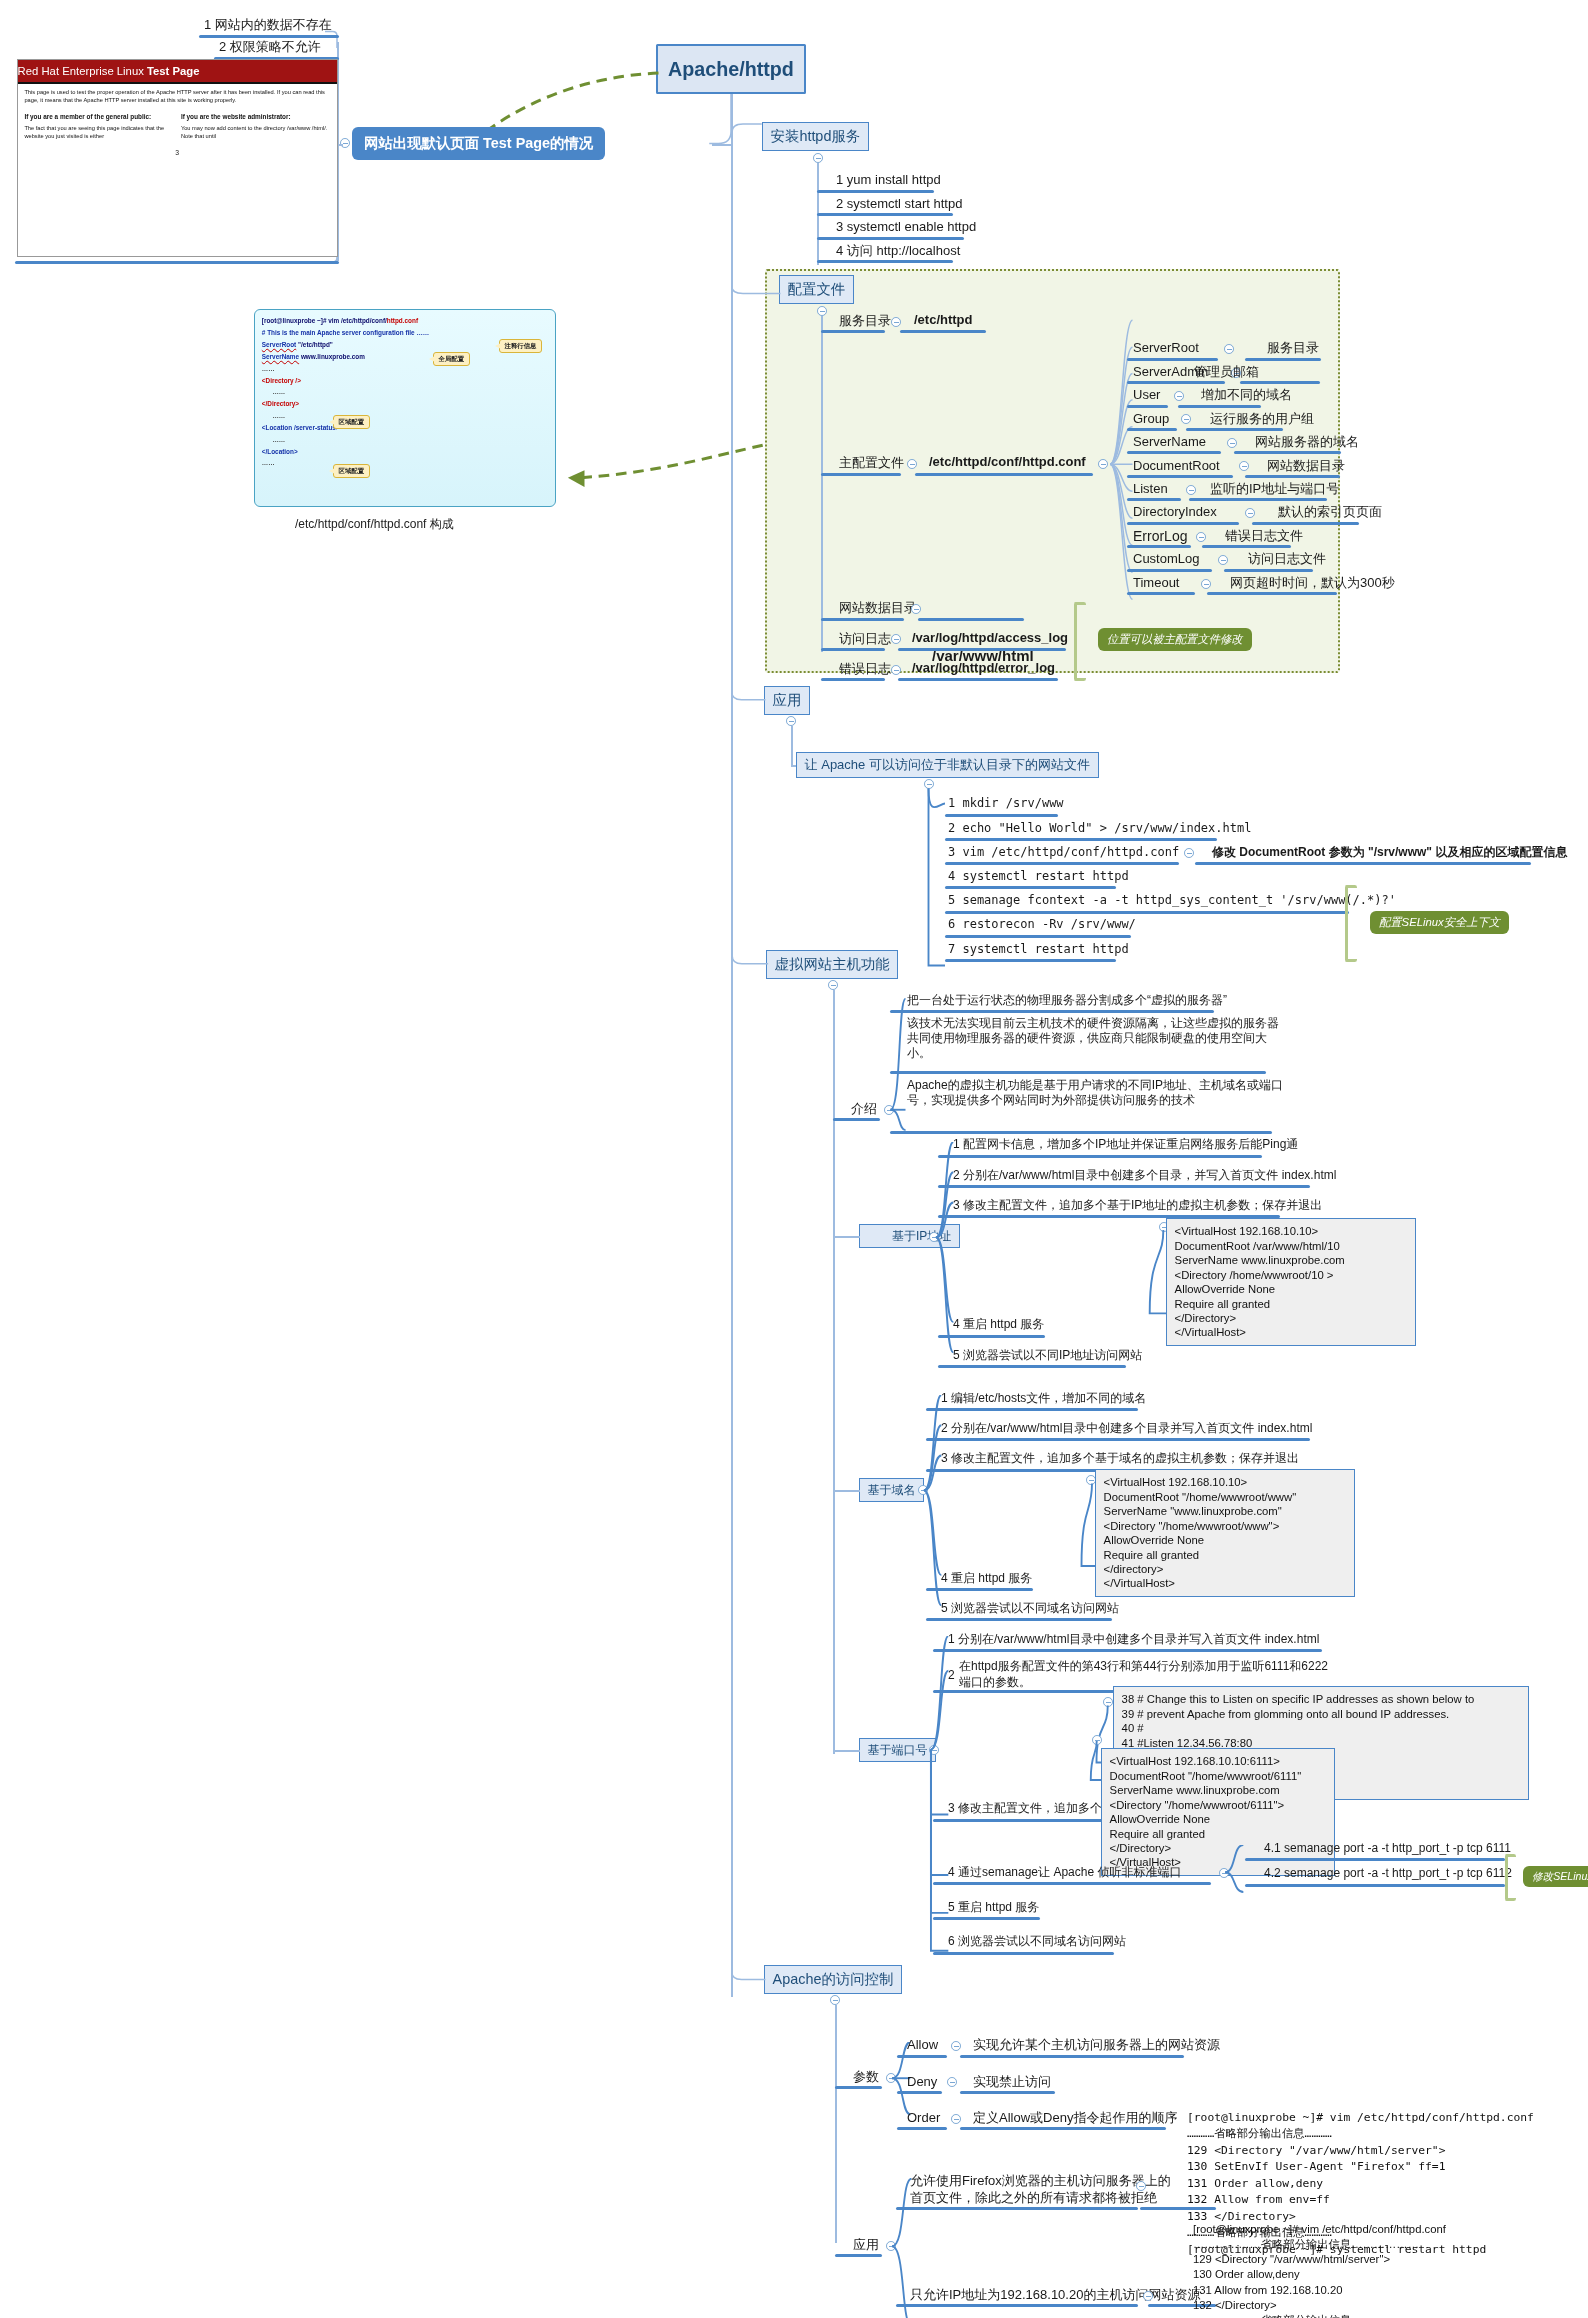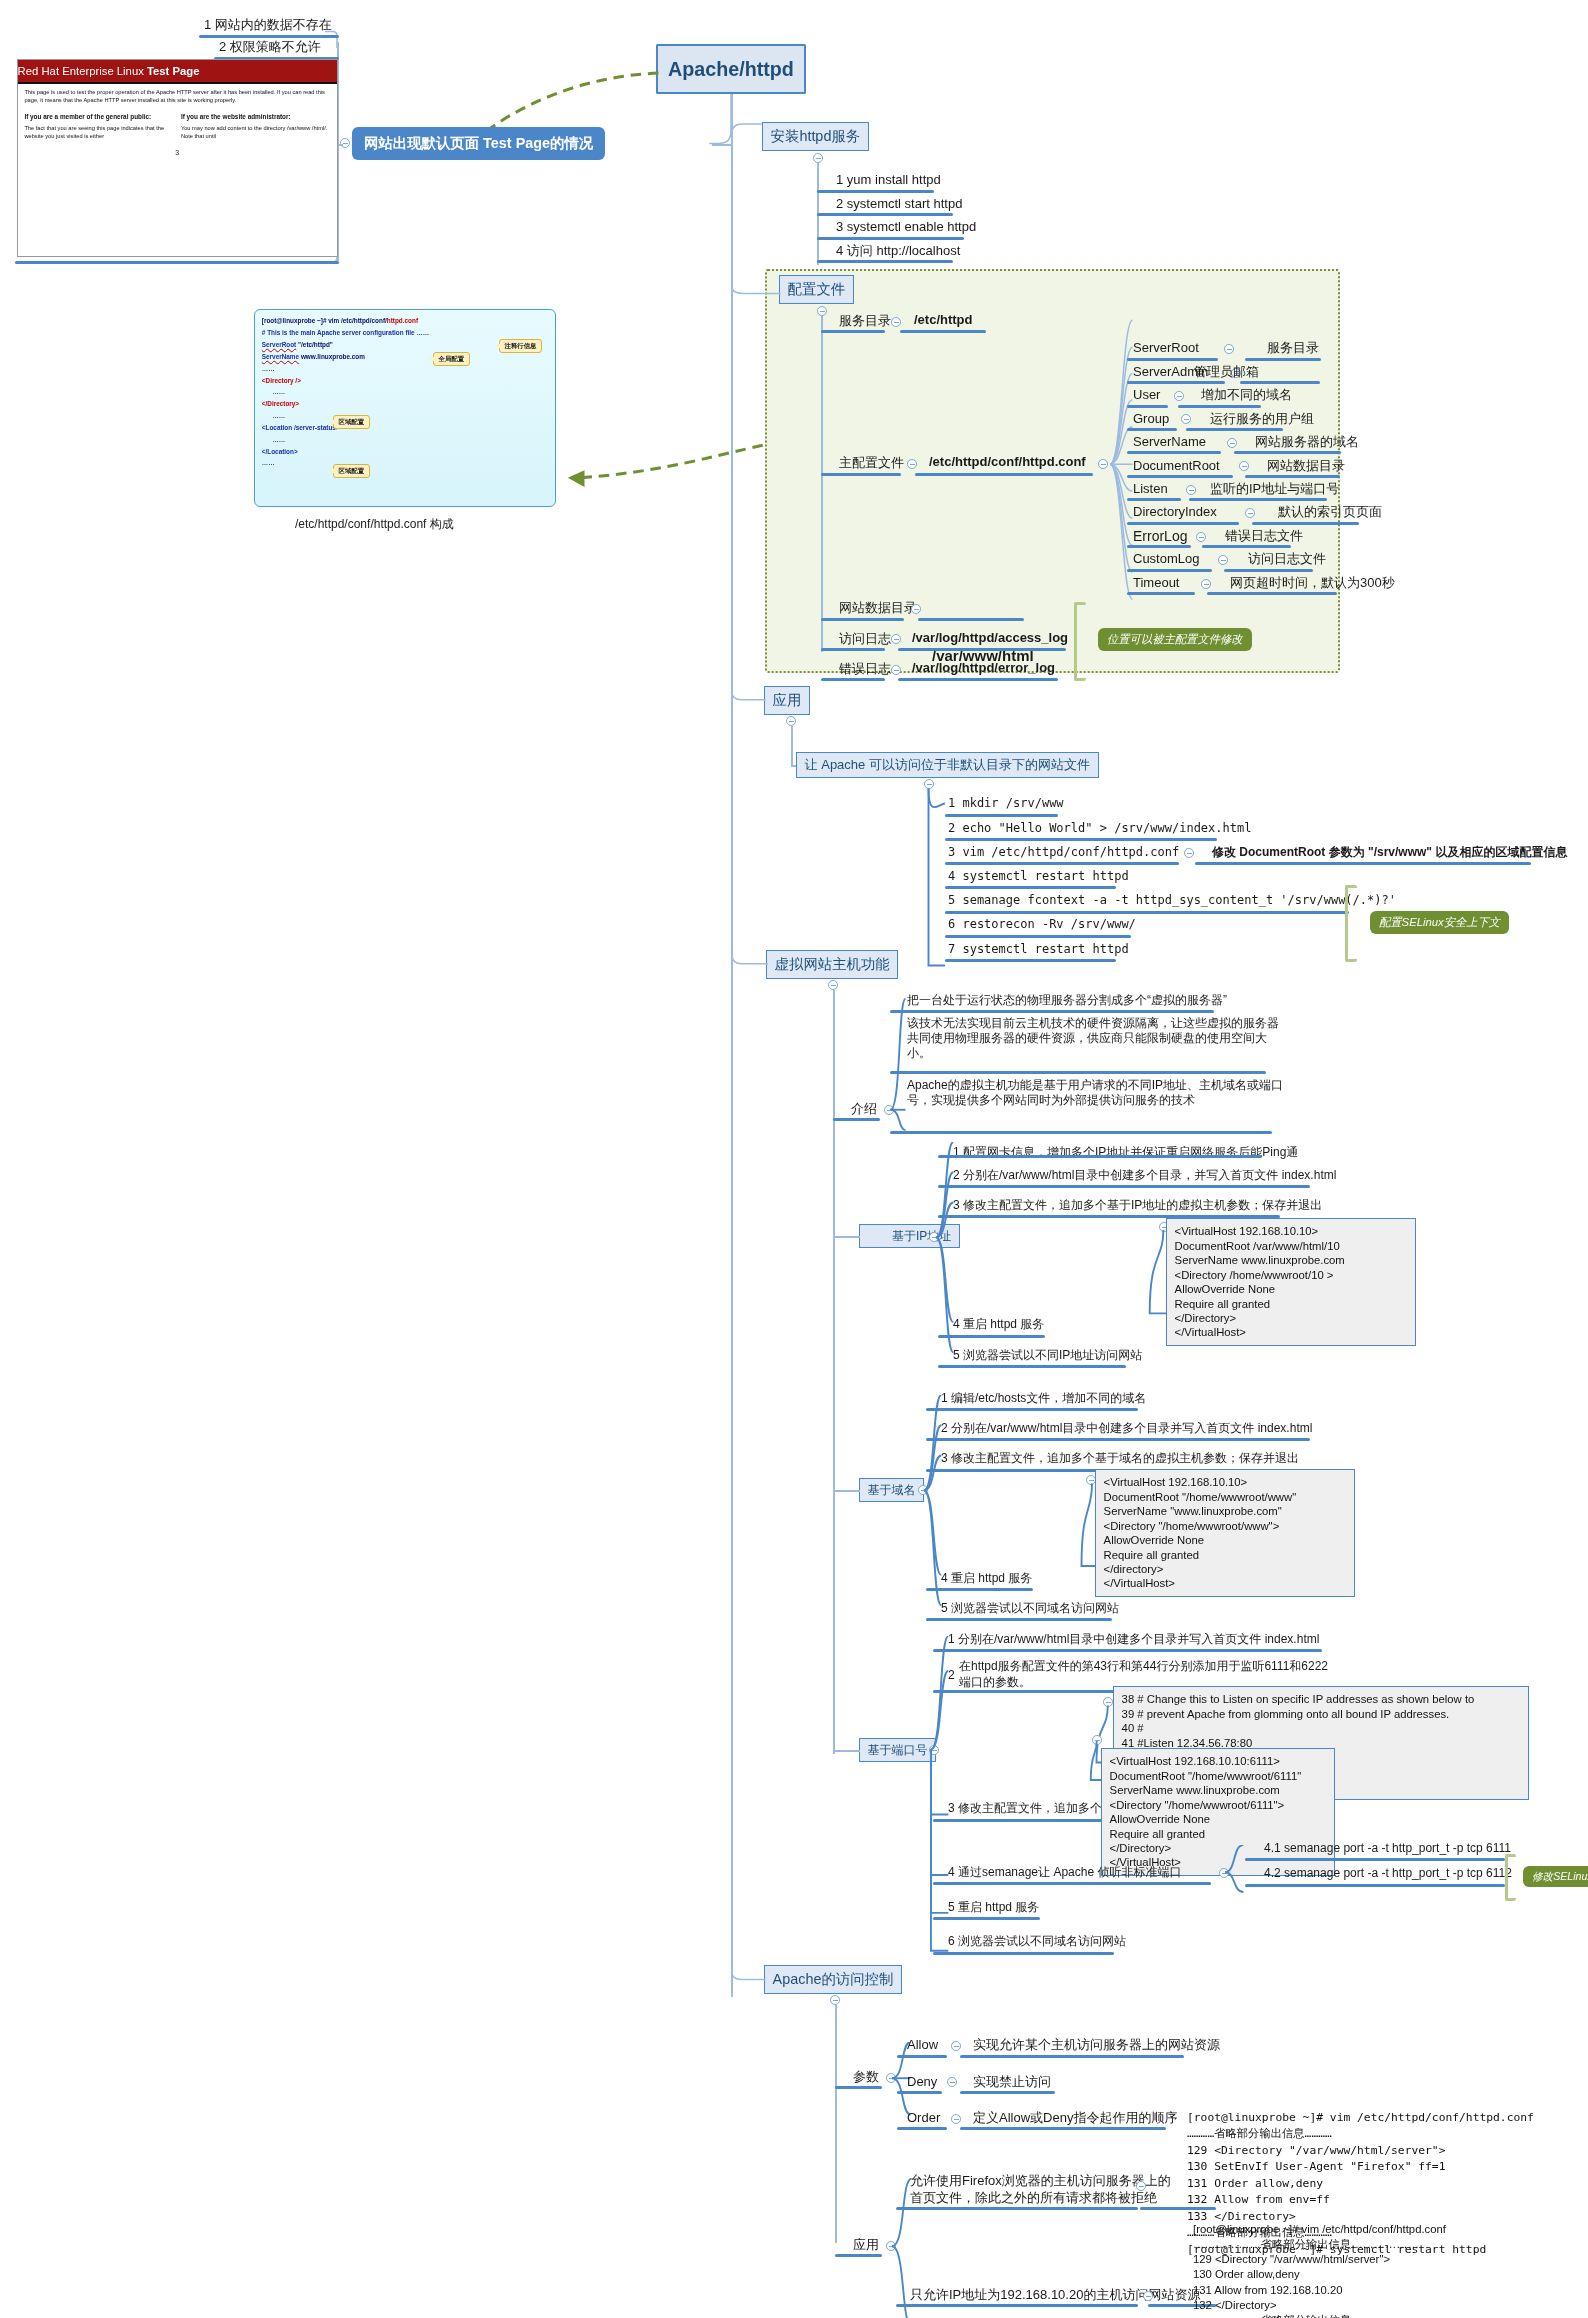--- a/index.html
+++ b/index.html
@@ -428,21 +428,21 @@
 <div class="circ" style="left:929px; top:1232px;"></div>
 
 <svg class="abs" style="left:932px; top:1142px; width:23px; height:227px;" viewBox="0 0 30 300" width="23" height="227">
   <path d="M5,126 C20,126 16,0 28,0" stroke="#4a86c8" stroke-width="2.5" fill="none"></path>
   <path d="M5,126 C20,126 16,40 28,40" stroke="#4a86c8" stroke-width="2.5" fill="none"></path>
   <path d="M5,126 C20,126 16,80 28,80" stroke="#4a86c8" stroke-width="2.5" fill="none"></path>
   <path d="M5,126 C20,126 16,238 28,238" stroke="#4a86c8" stroke-width="2.5" fill="none"></path>
   <path d="M5,126 C20,126 16,278 28,278" stroke="#4a86c8" stroke-width="2.5" fill="none"></path>
 </svg>
 
-<div class="nlabel" style="left:953px; top:1137px; font-size:12px;margin-top:8px;">1  配置网卡信息，增加多个IP地址并保证重启网络服务后能Ping通</div>
+<div class="nlabel" style="left:953px; top:1137px; font-size:12px;">1  配置网卡信息，增加多个IP地址并保证重启网络服务后能Ping通</div>
 <div class="uline" style="left:938px; top:1155px; width:324px;"></div>
 
 <div class="nlabel" style="left:953px; top:1168px; font-size:12px;">2  分别在/var/www/html目录中创建多个目录，并写入首页文件 index.html</div>
 <div class="uline" style="left:938px; top:1185px; width:372px;"></div>
 
 <div class="nlabel" style="left:953px; top:1198px; font-size:12px;">3  修改主配置文件，追加多个基于IP地址的虚拟主机参数；保存并退出</div>
 <div class="uline" style="left:938px; top:1215px; width:342px;"></div>
 <div class="circ" style="left:1159px; top:1222px;"></div>
 <svg class="abs" style="left:1142px; top:1230px; width:26px; height:91px;" viewBox="0 0 34 120" width="26" height="91">
   <path d="M28,0 C28,40 10,30 10,110 L32,110" stroke="#4a86c8" stroke-width="2.5" fill="none"></path>

